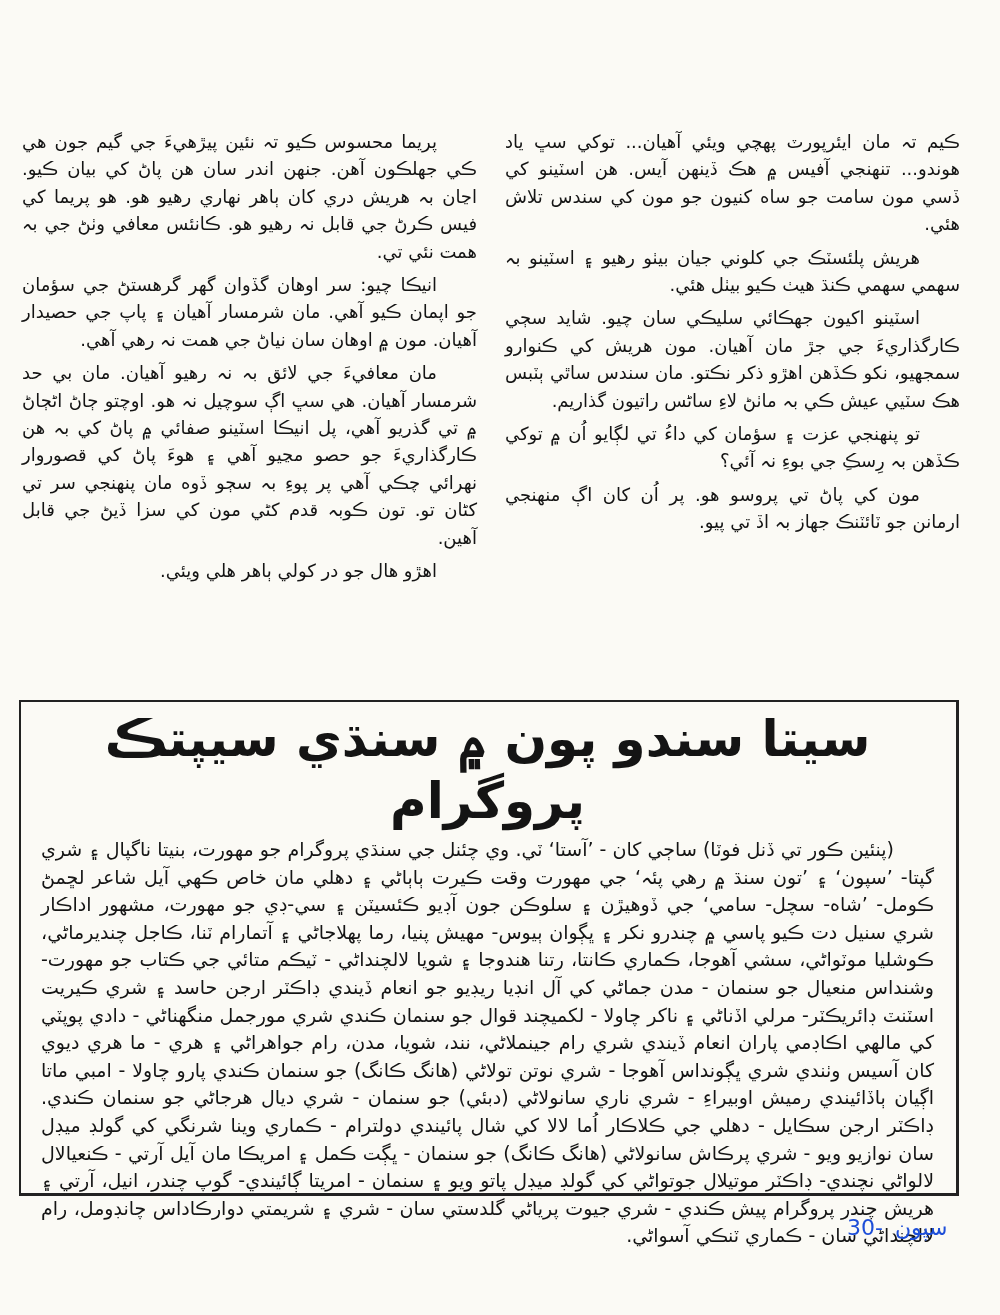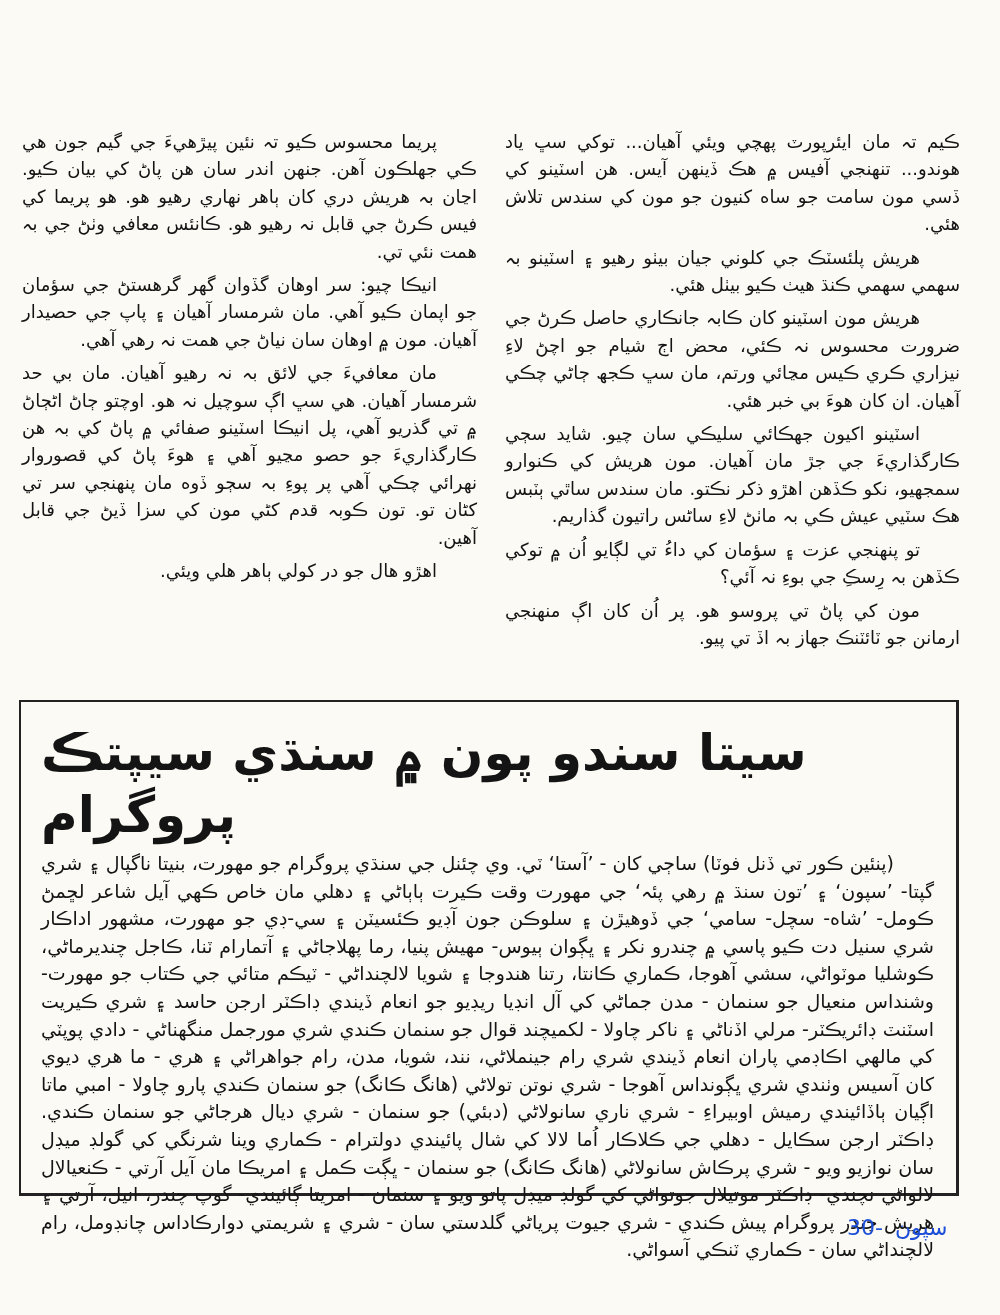--- a/index.html
+++ b/index.html
@@ -15,42 +15,41 @@
   .col.right { left: 505px; }
   .col.left { left: 22px; }
   .col p { margin: 0 0 6px 0; text-indent: 40px; }
   .col p.noindent { text-indent: 0; }
   .box {
     position: absolute; left: 19px; top: 700px; width: 940px; height: 496px;
     border: 2px solid #222; border-right-width: 3px; border-bottom-width: 3px;
     box-sizing: border-box; direction: rtl; padding: 6px 22px 0 20px;
   }
   .box-title {
-    text-align: left; font-family: "DejaVu Sans", sans-serif; font-weight: bold;
-    font-size: 50px; line-height: 62px; margin: 14px 0 4px 0; letter-spacing: 1px;
+    text-align: center; font-family: "DejaVu Sans", sans-serif; font-weight: bold;
+    font-size: 50px; line-height: 62px; margin: 0 0 4px 0; letter-spacing: 1px;
   }
   .box-body {
     font-size: 19px; line-height: 27.6px; text-align: justify; text-indent: 40px;
     margin: 0;
   }
   .footer {
     position: absolute; left: 835px; top: 1215px; direction: rtl;
     font-size: 22px; color: #1d4ed8;
   }
   .footer span { margin-left: 12px; }
 </style>
 </head>
 <body>
 
 <div class="page">
 
   <div class="col right">
     <p class="noindent">ڪيم تہ مان ايئرپورٽ پهچي ويئي آهيان... توکي سڀ ياد هوندو... تنهنجي آفيس ۾ هڪ ڏينهن آيس. هن اسٽينو کي ڏسي مون سامت جو ساه کنيون جو مون کي سندس تلاش هئي.</p>
     <p>هريش پلئسٽڪ جي کلوني جيان بيٺو رهيو ۽ اسٽينو بہ سهمي سهمي ڪنڌ هيٺ ڪيو بيٺل هئي.</p>
-    <p>هريش مون اسٽينو کان ڪابہ جانڪاري حاصل ڪرڻ جي ضرورت محسوس نہ ڪئي، محض اڄ شيام جو اچڻ لاءِ نيزاري ڪري ڪيس مڃائي ورتم، مان سڀ ڪجھ ڄاڻي چڪي آهيان. ان کان هوءَ بي خبر هئي.</p>
     <p>اسٽينو اکيون جهڪائي سليڪي سان چيو. شايد سڄي ڪارگذاريءَ جي جڙ مان آهيان. مون هريش کي ڪنوارو سمجهيو، نکو ڪڏهن اهڙو ذکر نڪتو. مان سندس ساٿي ٻٽبس هڪ سٽيي عيش ڪي بہ ماٺڻ لاءِ ساڻس راتيون گذاريم.</p>
     <p>تو پنهنجي عزت ۽ سؤمان کي داءُ تي لڳايو اُن ۾ توکي ڪڏهن بہ رِسڪِ جي بوءِ نہ آئي؟</p>
     <p>مون کي پاڻ تي پروسو هو. پر اُن کان اڳ منهنجي ارمانن جو ٽائٽنڪ جهاز بہ اڏ تي پيو.</p>
   </div>
 
   <div class="col left">
     <p>پريما محسوس ڪيو تہ نئين پيڙهيءَ جي گيم جون هي ڪي جهلڪون آهن. جنهن اندر سان هن پاڻ کي بيان ڪيو. اڃان بہ هريش دري کان ٻاهر نهاري رهيو هو. هو پريما کي فيس ڪرڻ جي قابل نہ رهيو هو. ڪانئس معافي وٺڻ جي بہ همت نئي تي.</p>
     <p>انيڪا چيو: سر اوهان گڏوان گهر گرهستڻ جي سؤمان جو اپمان ڪيو آهي. مان شرمسار آهيان ۽ پاپ جي حصيدار آهيان. مون ۾ اوهان سان نياڻ جي همت نہ رهي آهي.</p>
     <p>مان معافيءَ جي لائق بہ نہ رهيو آهيان. مان بي حد شرمسار آهيان. هي سڀ اڳ سوچيل نہ هو. اوچتو ڄاڻ اڻڄاڻ ۾ تي گذريو آهي، پل انيڪا اسٽينو صفائي ۾ پاڻ کي بہ هن ڪارگذاريءَ جو حصو مڃيو آهي ۽ هوءَ پاڻ کي قصوروار نهرائي چڪي آهي پر پوءِ بہ سڄو ڏوه مان پنهنجي سر تي کڻان تو. تون ڪوبہ قدم کڻي مون کي سزا ڏيڻ جي قابل آهين.</p>
     <p>اهڙو هال جو در کولي ٻاهر هلي ويئي.</p>

